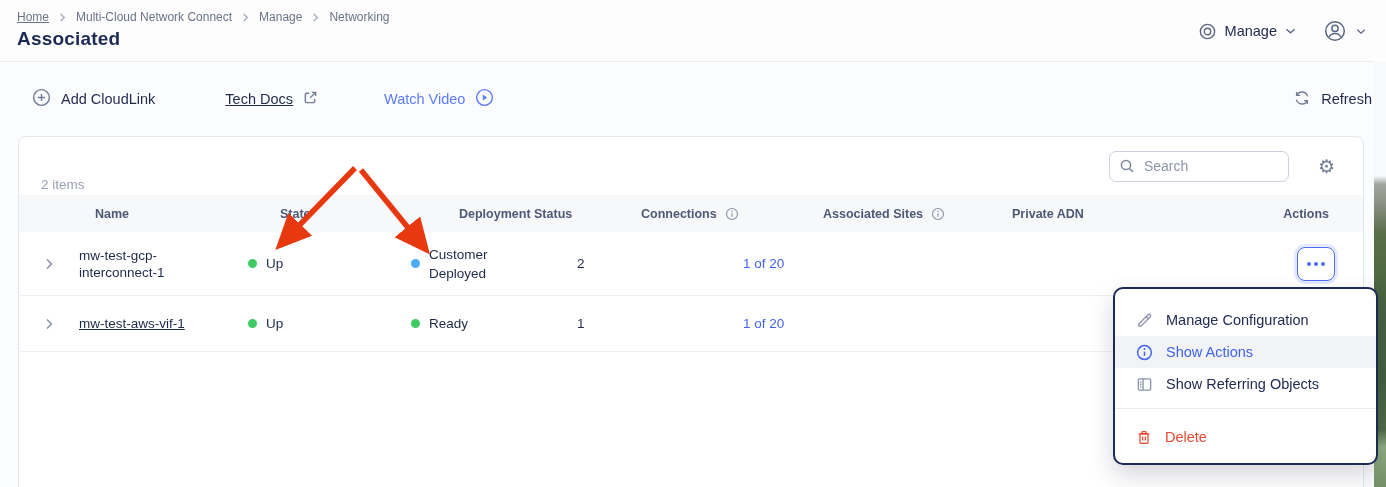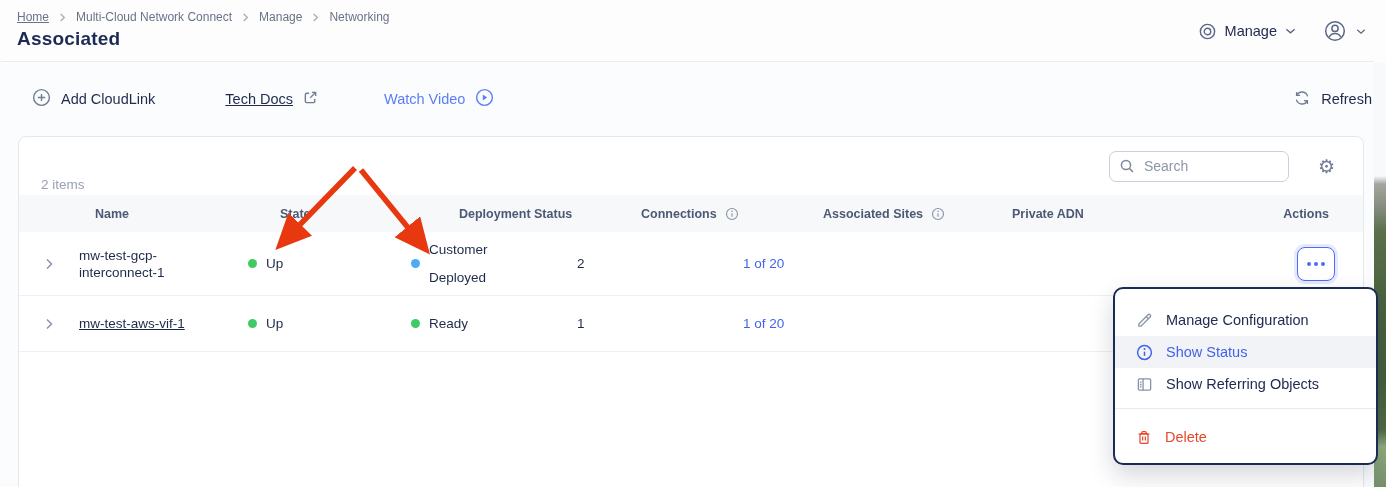--- a/index.html
+++ b/index.html
@@ -55,21 +55,21 @@
   .row1 { height:64px; }
   .row2 { height:56px; }
   .cell-chevron { display:flex; justify-content:center; color:#8a93a8; cursor:pointer; }
   .cell-name { line-height:17px; }
   .name-wrap { display:inline-block; max-width:100px; }
   .name-link { text-decoration:underline; cursor:pointer; }
   .status { display:flex; align-items:center; gap:9px; }
   .dot { width:9px; height:9px; border-radius:50%; flex:none; }
   .dot-green { background:#3ecb63; }
   .dot-blue { background:#4dabf7; }
-  .dep-wrap { display:inline-block; max-width:84px; line-height:28px; }
+  .dep-wrap { display:inline-block; max-width:84px; line-height:19px; }
   .link-blue { color:#4263eb; cursor:pointer; }
   .cell-actions { display:flex; justify-content:flex-end; padding-right:28px; }
   .actions-btn { width:38px; height:34px; background:#fff; border:1.5px solid #4d6bf5; border-radius:8px;
     display:flex; align-items:center; justify-content:center; gap:3px; cursor:pointer;
     box-shadow:0 0 0 3px rgba(77,107,245,.14); }
   .actions-btn i { width:4px; height:4px; border-radius:50%; background:#4d6bf5; }
 
   
   .arrows { position:absolute; left:255px; top:158px; width:200px; height:105px; z-index:5; pointer-events:none; }
 
@@ -319,21 +319,21 @@
       <span>Manage Configuration</span>
     </div>
     <div class="menu-item active">
       <span class="mi-icon">
         <svg width="17" height="17" viewBox="0 0 16 16" fill="none" stroke="currentColor" stroke-width="1.4">
           <circle cx="8" cy="8" r="6.5"></circle>
             <path d="M8 7.2v4"></path>
             <circle cx="8" cy="4.7" r="0.95" fill="currentColor" stroke="none"></circle>
         </svg>
       </span>
-      <span>Show Status</span>
+      <span>Show Actions</span>
     </div>
     <div class="menu-item">
       <span class="mi-icon">
         <svg width="17" height="17" viewBox="0 0 18 18" fill="none" stroke="currentColor" stroke-width="1.4">
           <rect x="2.5" y="3" width="13" height="12" rx="1.2"></rect>
             <path d="M7.5 3v12"></path>
             <path d="M4.2 6.5h1.7M4.2 9h1.7M4.2 11.5h1.7"></path>
         </svg>
       </span>
       <span>Show Referring Objects</span>

